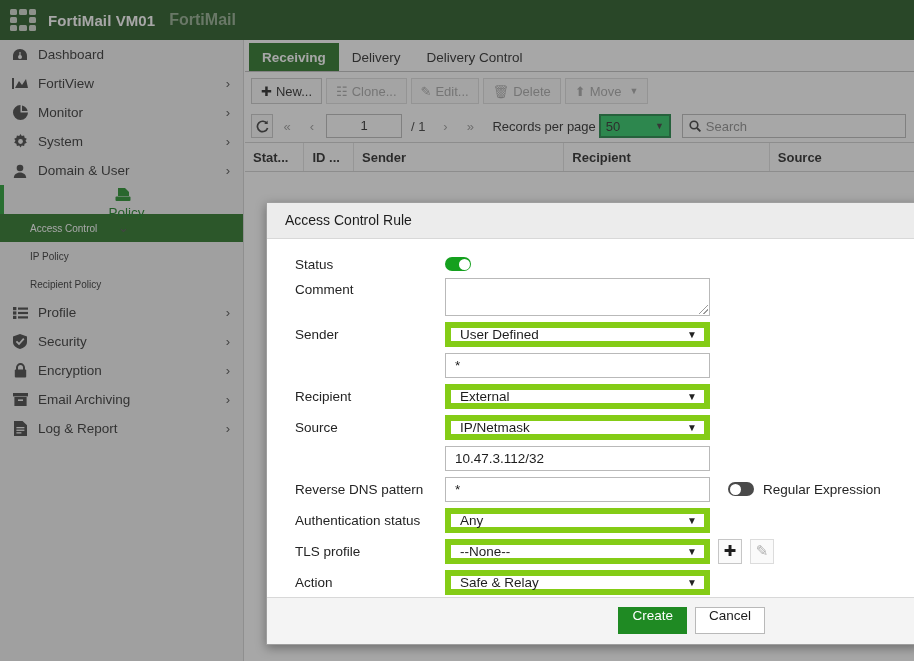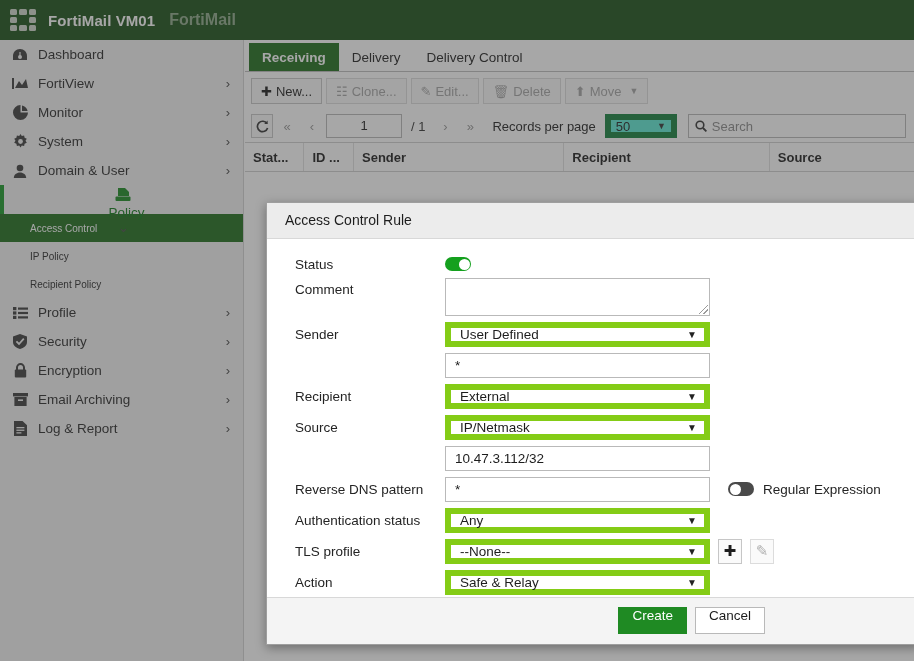--- a/index.html
+++ b/index.html
@@ -132,23 +132,23 @@
     border: 1px solid #c6c6c6; background: #fafafa;
     color: #333; cursor: pointer; font-size: 13px;
   }
   .pbtn.ghost { border-color: transparent; background: transparent; color: #9a9a9a; }
   .pageinput {
     width: 76px; height: 24px; border: 1px solid #b9b9b9;
     background: #fff; text-align: center; font-size: 13px; color: #222;
     line-height: 22px;
   }
   .pagetotal { padding: 0 6px; color: #333; }
-  .rpp-label { margin-left: 8px; margin-right: 6px; color: #222; }
+  .rpp-label { margin-left: 8px; color: #222; }
   .rpp-select {
-    width: 72px; height: 24px; border: 6px solid #15803d; background: #5eead4;
+    width: 72px; height: 24px; border: 2px solid #15803d; background: #22c55e;
     display: flex; align-items: center; justify-content: space-between;
     padding: 0 5px; font-size: 13px; cursor: pointer;
   }
   .rpp-select .caret { font-size: 9px; color: #333; }
   .searchbox {
     flex: 1 1 auto; height: 24px; margin-left: 8px; margin-right: 2px;
     border: 1px solid #b9b9b9; background: #fff;
     display: flex; align-items: center; gap: 5px; padding: 0 6px;
   }
   .searchbox .ph { color: #8b8b8b; font-size: 13px; }

